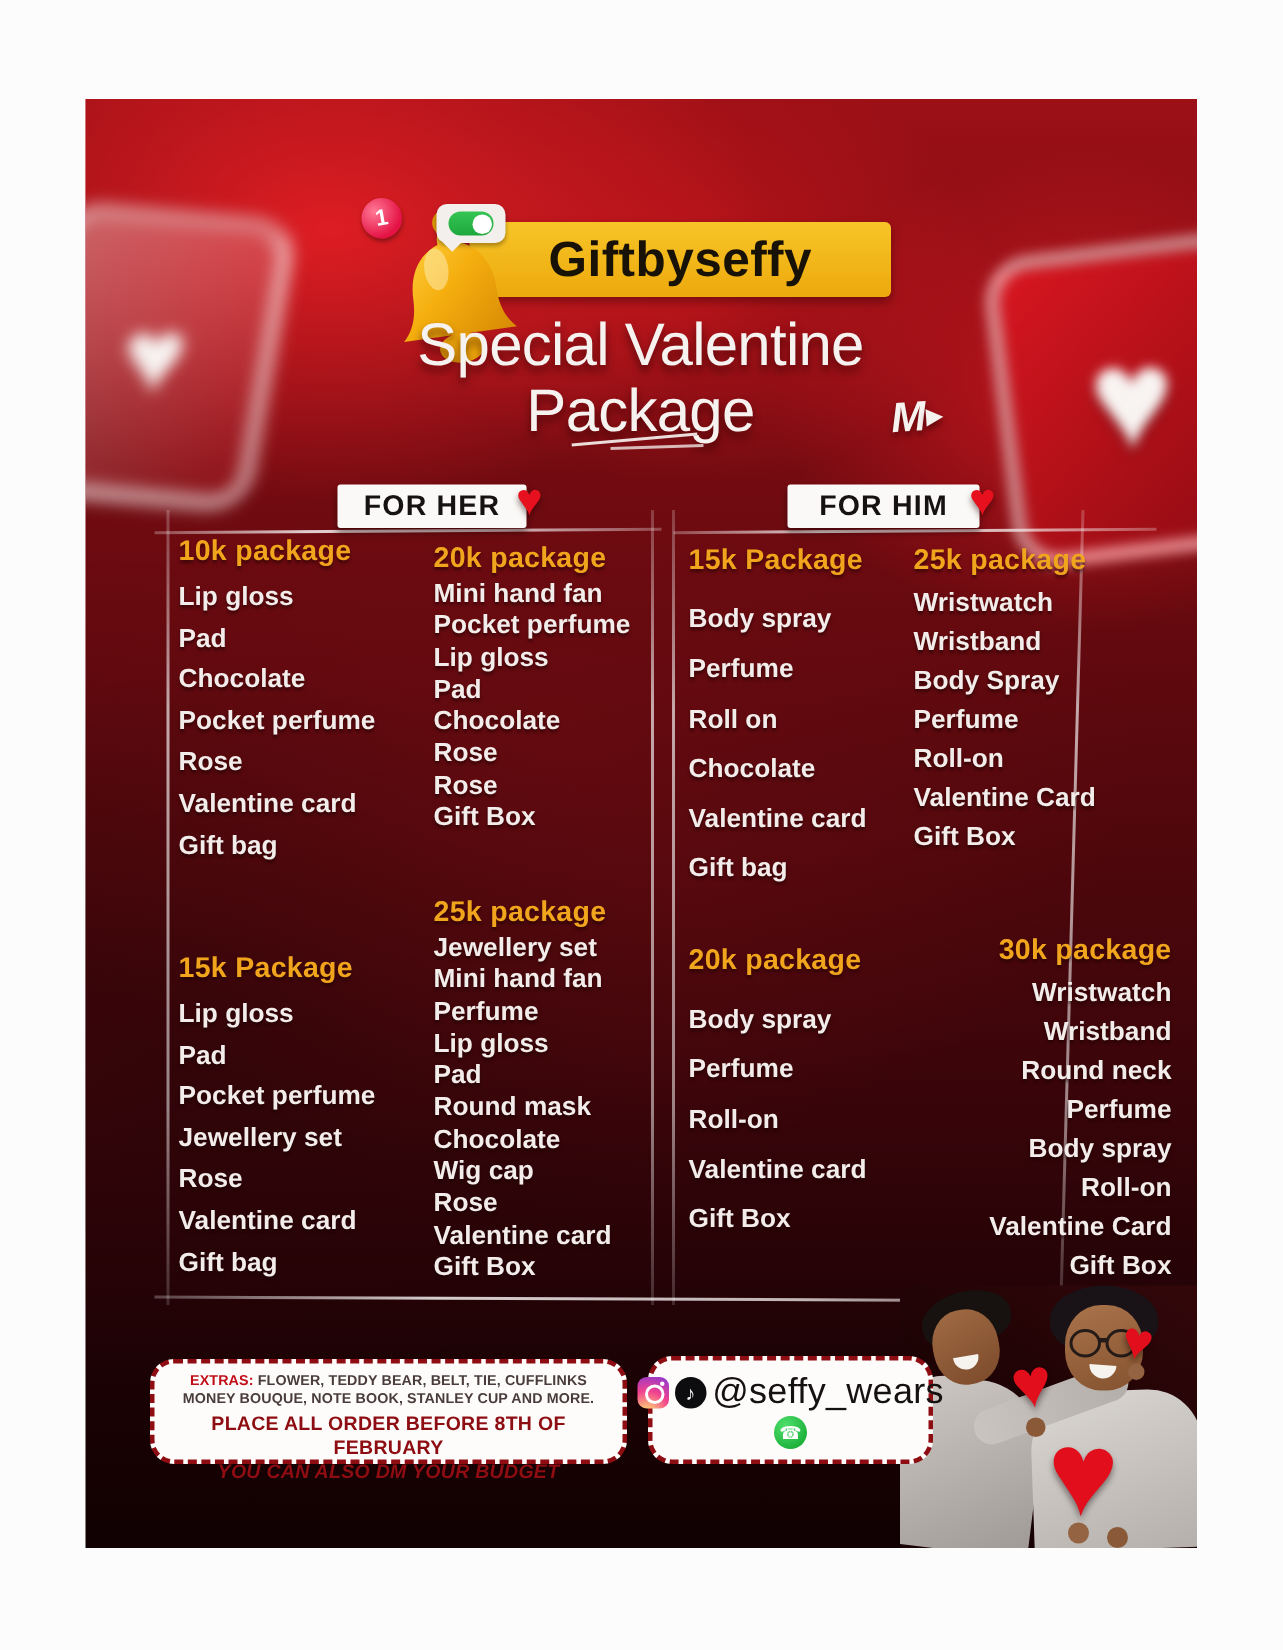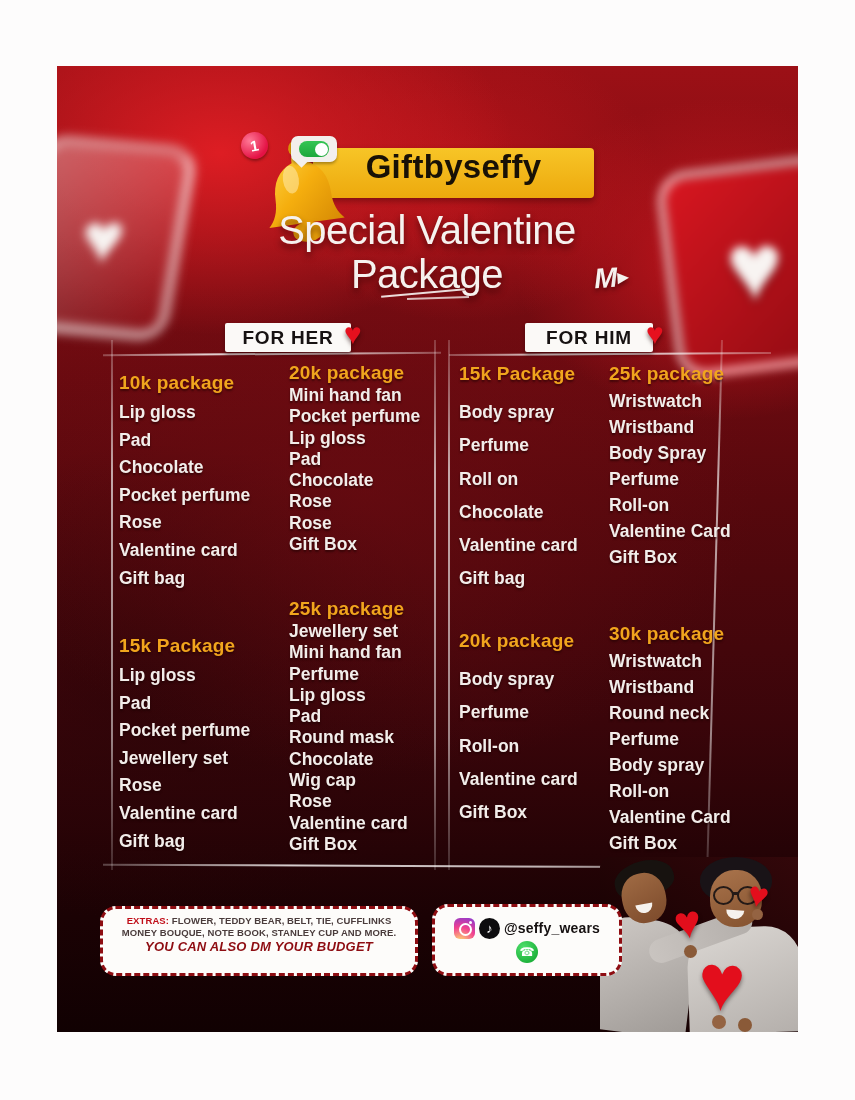--- a/index.html
+++ b/index.html
@@ -36,21 +36,21 @@
     transform:rotate(-7deg);filter:blur(4px);
     display:flex;align-items:center;justify-content:center;
   }
   .frame-right .h{font-size:96px;color:#f8f4f2;line-height:1;transform:rotate(6deg);
     text-shadow:0 4px 6px rgba(60,0,5,.5);}
   
   .banner{
     left:256px;top:82px;width:281px;height:50px;border-radius:4px;
     background:linear-gradient(180deg,#f7c527,#eda90d);
     box-shadow:0 3px 6px rgba(40,0,4,.4);
-    display:flex;align-items:flex-start;justify-content:center;
+    display:flex;align-items:center;justify-content:center;
     font-size:33px;font-weight:bold;color:#181106;letter-spacing:.3px;
   }
   .bell-wrap{left:192px;top:62px;width:120px;height:125px;}
   .bell-svg{position:absolute;left:4px;top:10px;transform:rotate(-8deg);}
   .badge{
     left:-8px;top:4px;width:27px;height:27px;border-radius:50%;
     background:radial-gradient(circle at 35% 30%,#ff7895,#e41245 70%);
     color:#fff;font-size:15px;font-weight:bold;line-height:27px;text-align:center;
     transform:rotate(-10deg);box-shadow:0 2px 3px rgba(0,0,0,.35);
   }
@@ -105,21 +105,21 @@
   }
   .extras-line{font-size:9.5px;line-height:11.5px;font-weight:bold;color:#4a3c3c;letter-spacing:.1px;}
   .extras-label{color:#c00d18;}
   .order-line{font-size:13px;line-height:15.5px;font-weight:bold;color:#8e0d12;letter-spacing:.2px;margin-top:3px;}
   .contact-box{
     left:375px;top:838px;width:190px;height:72px;box-sizing:border-box;
     border:3px dashed #8e0d12;border-radius:16px;background:#fdfcfa;z-index:6;
     display:flex;flex-direction:column;align-items:center;justify-content:center;gap:2px;
   }
   .c-row{display:flex;align-items:center;gap:4px;}
-  .handle{font-size:14px;font-weight:bold;color:#161111;letter-spacing:.2px;}
+  .handle{font-size:24px;font-weight:normal;color:#161111;letter-spacing:.2px;}
   .phone{font-size:24px;font-weight:bold;color:#161111;letter-spacing:.3px;}
   .ig{width:21px;height:21px;border-radius:6px;position:relative;display:inline-block;
     background:radial-gradient(circle at 30% 120%,#fed373 10%,#f1418f 55%,#8f39ce 95%);}
   .ig .lens{position:absolute;left:5px;top:5px;width:9px;height:9px;border:2px solid #fff;border-radius:50%;}
   .ig .dot{position:absolute;right:3px;top:3px;width:3px;height:3px;border-radius:50%;background:#fff;}
   .tk{width:21px;height:21px;border-radius:50%;background:#0d0c0e;color:#fff;display:inline-flex;
     align-items:center;justify-content:center;font-size:13px;font-weight:bold;}
   .wa{width:22px;height:22px;border-radius:50%;color:#fff;display:inline-flex;
     align-items:center;justify-content:center;font-size:12px;
     background:radial-gradient(circle at 35% 30%,#4fe06c,#1db13a 75%);}
@@ -209,21 +209,21 @@
   <div class="vline" style="left:54px;top:274px;height:530px;"></div>
   <div class="vline" style="left:377px;top:274px;height:530px;"></div>
   <div class="vline" style="left:391px;top:274px;height:530px;"></div>
   <div class="vline" style="left:664px;top:274px;height:530px;transform:rotate(1.6deg);transform-origin:top;"></div>
 
   <div class="sec-box" style="left:168px;top:257px;width:126px;">FOR HER</div>
   <span class="sec-heart" style="left:287px;top:253px;">♥</span>
   <div class="sec-box" style="left:468px;top:257px;width:128px;">FOR HIM</div>
   <span class="sec-heart" style="left:589px;top:253px;">♥</span>
 
-  <div class="pkg lh27 gap4" style="left:62px;top:306px;">
+  <div class="pkg lh27 gap4" style="left:62px;top:291px;">
     <div class="title">10k package</div>
     <div class="items">
         <div>Lip gloss</div>
         <div>Pad</div>
         <div>Chocolate</div>
         <div>Pocket perfume</div>
         <div>Rose</div>
         <div>Valentine card</div>
         <div>Gift bag</div>
       </div>
@@ -296,21 +296,21 @@
     <div class="items">
         <div>Wristwatch</div>
         <div>Wristband</div>
         <div>Body Spray</div>
         <div>Perfume</div>
         <div>Roll-on</div>
         <div>Valentine Card</div>
         <div>Gift Box</div>
       </div>
   </div>
-  <div class="pkg lh26 gap3" style="left:552px;top:557px;">
+  <div class="pkg lh26 gap3" style="left:552px;top:557px;text-align:right;">
     <div class="title">30k package</div>
     <div class="items">
         <div>Wristwatch</div>
         <div>Wristband</div>
         <div>Round neck</div>
         <div>Perfume</div>
         <div>Body spray</div>
         <div>Roll-on</div>
         <div>Valentine Card</div>
         <div>Gift Box</div>
@@ -336,20 +336,21 @@
     <span class="hand hand1"></span>
     <span class="hand hand2"></span>
     <span class="hand hand3"></span>
     <span class="hand hand4"></span>
   </div>
 
   <div class="abs extras-box">
     <div class="extras-line">
       <span class="extras-label">EXTRAS:</span><span> FLOWER, TEDDY BEAR, BELT, TIE, CUFFLINKS MONEY BOUQUE, NOTE BOOK, STANLEY CUP AND MORE.</span>
     </div>
+    <div class="order-line">PLACE ALL ORDER BEFORE 8TH OF FEBRUARY</div>
     <div class="order-line" style="margin-top:1px;font-style:italic;">YOU CAN ALSO DM YOUR BUDGET</div>
   </div>
   <div class="abs contact-box">
     <div class="c-row">
       <span class="ig">
         <span class="lens"></span>
         <span class="dot"></span>
       </span>
       <span class="tk">
           <span>♪</span>

